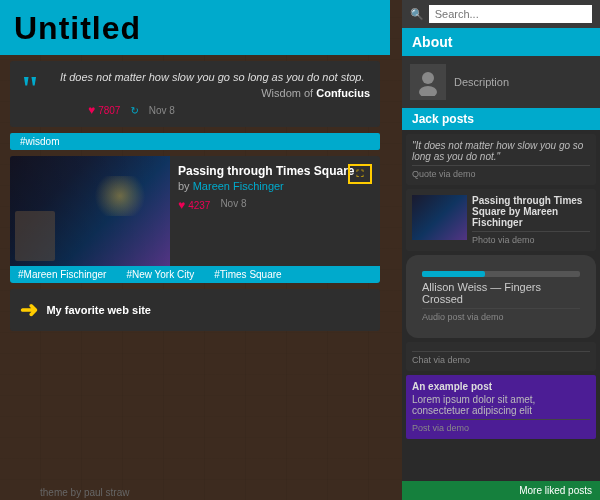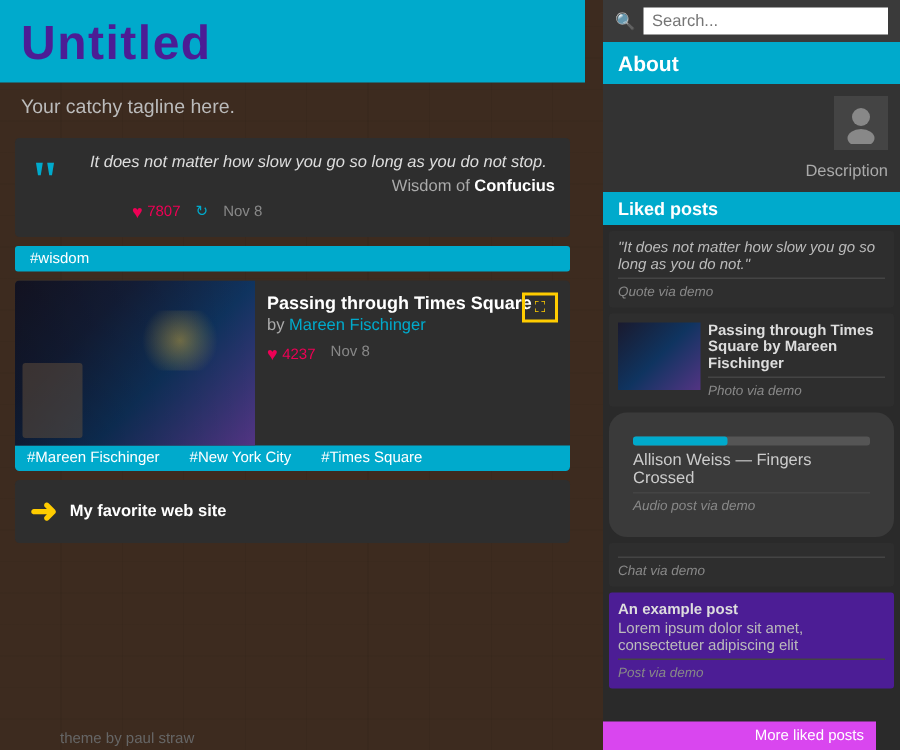--- a/index.html
+++ b/index.html
@@ -35,21 +35,21 @@
       top: 0;
       width: 390px;
       height: 500px;
     }
 
     .site-title {
       background-color: #00aacc;
       padding: 10px 14px 8px;
       font-size: 32px;
       font-weight: bold;
-      color: #4c1d95;
+      color: #000000;
       letter-spacing: 1px;
     }
 
     .tagline {
       padding: 8px 14px;
       font-size: 13px;
       color: #bbb;
     }
 
     
@@ -265,22 +265,21 @@
       font-size: 14px;
       font-weight: bold;
       color: #fff;
     }
 
     .about-section {
       background-color: #333;
       padding: 8px;
       display: flex;
       gap: 8px;
-      align-items: flex-end;
-      flex-direction: column;
+      align-items: center;
     }
     .avatar-placeholder {
       width: 36px;
       height: 36px;
       background-color: #444;
       flex-shrink: 0;
       display: flex;
       align-items: center;
       justify-content: center;
     }
@@ -314,21 +313,20 @@
     .liked-item-quote {
       font-style: italic;
       margin-bottom: 3px;
     }
     .liked-item-type {
       color: #888;
       font-size: 9px;
       border-top: 1px solid #444;
       padding-top: 3px;
       margin-top: 3px;
-      font-style: italic;
     }
     .liked-item-photo {
       display: flex;
       gap: 5px;
     }
     .liked-thumb {
       width: 55px;
       height: 45px;
       background: linear-gradient(135deg, #1a1a2e, #0f3460, #533483);
       flex-shrink: 0;
@@ -367,48 +365,47 @@
     }
     .liked-item-post {
       background-color: #4c1d95;
       margin: 4px;
       padding: 6px;
       border-radius: 2px;
       font-size: 10px;
       color: #bbb;
     }
     .more-liked {
-      background-color: #d946ef;
+      background-color: #15803d;
       padding: 4px 8px;
       font-size: 10px;
       color: #fff;
       text-align: right;
       cursor: pointer;
       position: absolute;
       bottom: 0;
-      right: 16px;
+      right: 0;
       left: 0;
     }
     .theme-credit {
       position: absolute;
       bottom: 0;
       left: 0;
       font-size: 10px;
       color: #666;
       padding: 2px 4px;
       margin-left: 36px;
     }
   </style>
 </head>
 <body>
 
 <div class="left-panel">
 
   <div class="site-title">Untitled</div>
-  <div class="tagline">Your catchy tagline here.</div>
 
   <div class="quote-post">
     <div class="quote-mark">"</div>
     <div class="quote-text">It does not matter how slow you go so long as you do not stop.</div>
     <div class="quote-author">
       Wisdom of <strong>Confucius</strong>
     </div>
     <div class="post-meta">
       <div class="heart-count">
         <span class="heart-icon">♥</span>
@@ -470,21 +467,21 @@
   <div class="about-section">
     <div class="avatar-placeholder">
       <svg class="avatar-svg" viewBox="0 0 28 28" fill="#888">
         <circle cx="14" cy="10" r="6"></circle>
         <ellipse cx="14" cy="24" rx="9" ry="6"></ellipse>
       </svg>
     </div>
     <div class="description-text">Description</div>
   </div>
 
-  <div class="liked-header">Liked posts</div>
+  <div class="liked-header">Jack posts</div>
 
   <div class="liked-posts-container">
 
     <div class="liked-item">
       <div class="liked-item-quote">"It does not matter how slow you go so long as you do not."</div>
       <div class="liked-item-type">Quote via demo</div>
     </div>
 
     <div class="liked-item">
       <div class="liked-item-photo">

